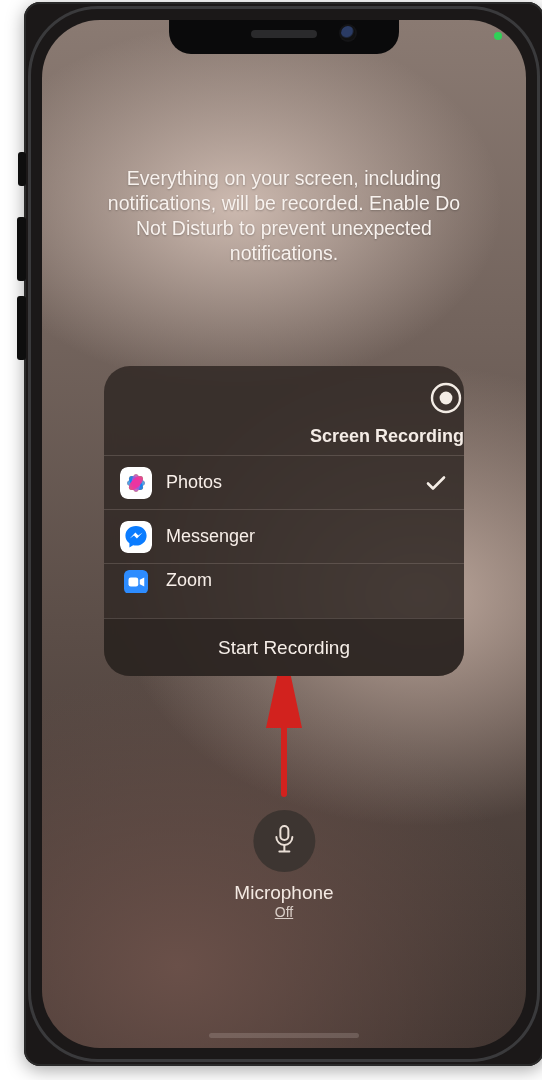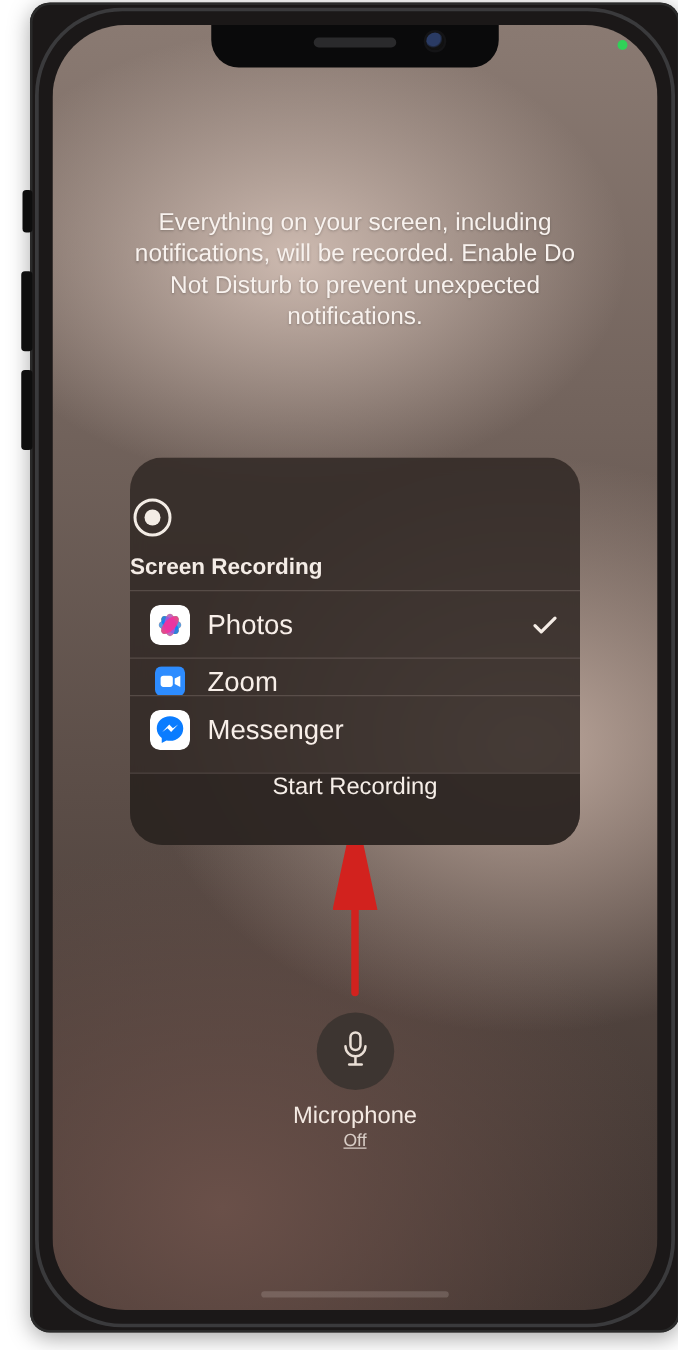--- a/index.html
+++ b/index.html
@@ -81,44 +81,44 @@
 
     
     .panel{
       position:absolute; left:62px; right:62px; top:346px; height:310px;
       border-radius:26px;
       background: rgba(48,40,37,.85);
       backdrop-filter: blur(6px);
       overflow:hidden;
     }
     .panel-header{
-      padding-top:14px; padding-bottom:8px; text-align:left; color:#f4ece6;margin-top:16px;
+      padding-top:14px; padding-bottom:8px; text-align:right; color:#f4ece6;
     }
     .panel-title{ font-size:18px; font-weight:600; margin-top:6px; }
     .rec-icon{ display:inline-block; }
     .rec-icon svg{ display:block; margin:0 auto; }
 
     .app-list{ }
     .row{
       display:flex; align-items:center; gap:14px;
       height:54px; padding:0 16px;
       border-top:1px solid rgba(173,160,152,.26);
     }
     .row:first-of-type{ border-top:1px solid rgba(173,160,152,.26); }
     .app-icon{ width:32px; height:32px; border-radius:8px; flex:0 0 32px; position:relative; overflow:hidden; }
     .app-icon svg{ width:100%; height:100%; display:block; }
-    .app-name{ flex:1; font-size:22px; color:#f8efe9; }
+    .app-name{ flex:1; font-size:18px; color:#f8efe9; }
     .check{ width:24px; height:24px; color:#f8efe9; }
     .row.zoom{ height:30px; align-items:flex-start; padding-top:6px; overflow:hidden; }
     .row.zoom .app-icon{ width:32px; height:24px; border-radius:8px 8px 0 0; }
 
     .start{
       position:absolute; left:0; right:0; bottom:0; height:58px;
       border-top:1px solid rgba(173,160,152,.26);
-      display:flex; align-items:flex-start; justify-content:center;
+      display:flex; align-items:center; justify-content:center;
       font-size:19px; color:#f6eee8;
       background: rgba(42,35,32,.65);
     }
 
     
     .arrow{
       position:absolute; left:50%; transform:translateX(-50%);
       top:656px; width:50px; height:122px; z-index:5;
     }
 
@@ -182,40 +182,40 @@
             </svg>
           </span>
           <span class="app-name">Photos</span>
           <span class="check">
             <svg viewBox="0 0 24 24">
                 <path d="M4 12.5l5 5L20 6.5" fill="none" stroke="#f5ede6" stroke-width="2.6" stroke-linecap="round" stroke-linejoin="round"></path>
               </svg>
           </span>
         </div>
 
+        <div class="row">
+          <span class="app-icon">
+            <svg viewBox="0 0 32 32">
+              <rect width="32" height="32" rx="7" fill="#ffffff"></rect>
+              <path d="M16 5c-6 0-10.6 4.2-10.6 9.7 0 3.1 1.5 5.8 4 7.6v4.1l3.8-2.1c.9.2 1.8.3 2.8.3 6 0 10.6-4.2 10.6-9.9S22 5 16 5z" fill="#0a7cff"></path>
+              <path d="M9.8 17.6l5.6-6 2.9 3 4.2-3-5.6 6-2.9-3-4.2 3z" fill="#fff"></path>
+            </svg>
+          </span>
+          <span class="app-name">Messenger</span>
+        </div>
+
         <div class="row zoom">
           <span class="app-icon">
             <svg viewBox="0 0 32 32">
               <rect width="32" height="32" rx="7" fill="#2d8cff"></rect>
               <rect x="6" y="10" width="13" height="12" rx="3" fill="#fff"></rect>
               <path d="M21 13l6-3v12l-6-3z" fill="#fff"></path>
             </svg>
           </span>
           <span class="app-name">Zoom</span>
-        </div>
-
-        <div class="row">
-          <span class="app-icon">
-            <svg viewBox="0 0 32 32">
-              <rect width="32" height="32" rx="7" fill="#ffffff"></rect>
-              <path d="M16 5c-6 0-10.6 4.2-10.6 9.7 0 3.1 1.5 5.8 4 7.6v4.1l3.8-2.1c.9.2 1.8.3 2.8.3 6 0 10.6-4.2 10.6-9.9S22 5 16 5z" fill="#0a7cff"></path>
-              <path d="M9.8 17.6l5.6-6 2.9 3 4.2-3-5.6 6-2.9-3-4.2 3z" fill="#fff"></path>
-            </svg>
-          </span>
-          <span class="app-name">Messenger</span>
         </div>
       </div>
 
       <div class="start">
         <span>Start Recording</span>
       </div>
     </div>
 
     <div class="arrow">
       <svg viewBox="0 0 50 122" width="50" height="122">

